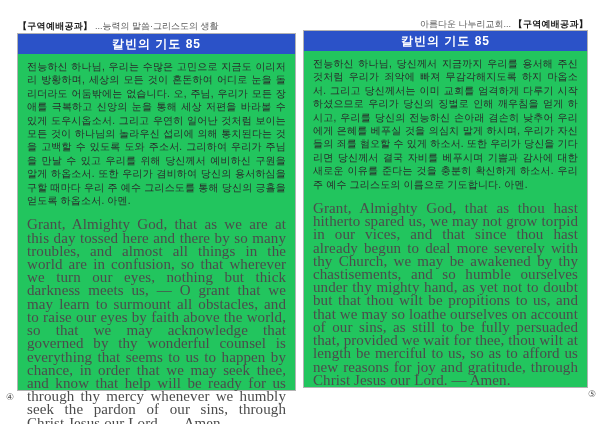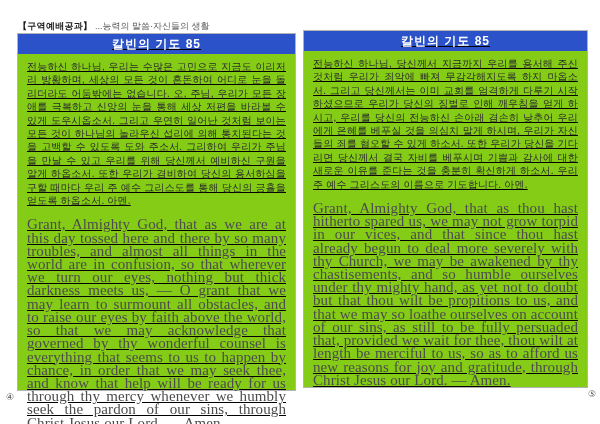--- a/index.html
+++ b/index.html
@@ -12,22 +12,22 @@
 
   
   .hdr{position:absolute;font-size:9px;line-height:11px;color:#4a4a4a;white-space:nowrap;}
   .hdr-left{left:18px;top:21px;width:278px;text-align:left;}
   .hdr-right{left:303px;top:19px;width:285px;text-align:right;}
   .hdr-bold{font-weight:bold;color:#1a1a1a;letter-spacing:0.3px;}
   .hdr-sub{color:#5a5a5a;}
 
   
   .page{
-    position:absolute;background:#84cc16;
-    border:1px solid #b3b3b3;box-sizing:border-box;text-decoration:underline;
+    position:absolute;background:#22c55e;
+    border:1px solid #b3b3b3;box-sizing:border-box;
   }
   .page-left{left:17px;top:33px;width:279px;height:358px;}
   .page-right{left:303px;top:30px;width:285px;height:358px;}
 
   .titlebar{
     height:20px;background:#2b52c8;color:#ffffff;
     display:flex;align-items:center;justify-content:center;
     font-size:12px;font-weight:bold;letter-spacing:1px;
   }
 
@@ -48,23 +48,26 @@
   }
   .pn-left{left:6px;top:392px;}
   .pn-right{left:588px;top:389px;}
 </style>
 </head>
 <body>
 
 <div class="spread">
 
   <div class="hdr hdr-left">
-    <span class="hdr-bold">【구역예배공과】</span><span class="hdr-sub"> ...능력의 말씀·자신들의 생활</span>
+    <span class="hdr-bold">【구역예배공과】</span><span class="hdr-sub"> ...능력의 말씀·그리스도의 생활</span>
   </div>
 
+  <div class="hdr hdr-right">
+    <span class="hdr-sub">아름다운 나누리교회... </span><span class="hdr-bold">【구역예배공과】</span>
+  </div>
 
   <div class="page page-left">
     <div class="titlebar">
       <span>칼빈의 기도 85</span>
     </div>
     <div class="kor">전능하신 하나님, 우리는 수많은 고민으로 지금도 이리저리 방황하며, 세상의 모든 것이 혼돈하여 어디로 눈을 돌리더라도 어둠밖에는 없습니다. 오, 주님, 우리가 모든 장애를 극복하고 신앙의 눈을 통해 세상 저편을 바라볼 수 있게 도우시옵소서. 그리고 우연히 일어난 것처럼 보이는 모든 것이 하나님의 놀라우신 섭리에 의해 통치된다는 것을 고백할 수 있도록 도와 주소서. 그리하여 우리가 주님을 만날 수 있고 우리를 위해 당신께서 예비하신 구원을 알게 하옵소서. 또한 우리가 겸비하여 당신의 용서하심을 구할 때마다 우리 주 예수 그리스도를 통해 당신의 긍휼을 얻도록 하옵소서. 아멘.</div>
     <div class="eng">Grant, Almighty God, that as we are at this day tossed here and there by so many troubles, and almost all things in the world are in confusion, so that wherever we turn our eyes, nothing but thick darkness meets us, — O grant that we may learn to surmount all obstacles, and to raise our eyes by faith above the world, so that we may acknowledge that governed by thy wonderful counsel is everything that seems to us to happen by chance, in order that we may seek thee, and know that help will be ready for us through thy mercy whenever we humbly seek the pardon of our sins, through Christ Jesus our Lord. — Amen</div>
   </div>
 
   <div class="page page-right">

